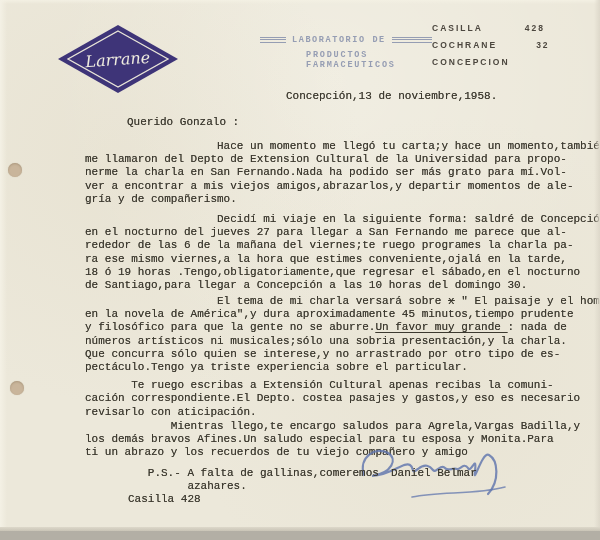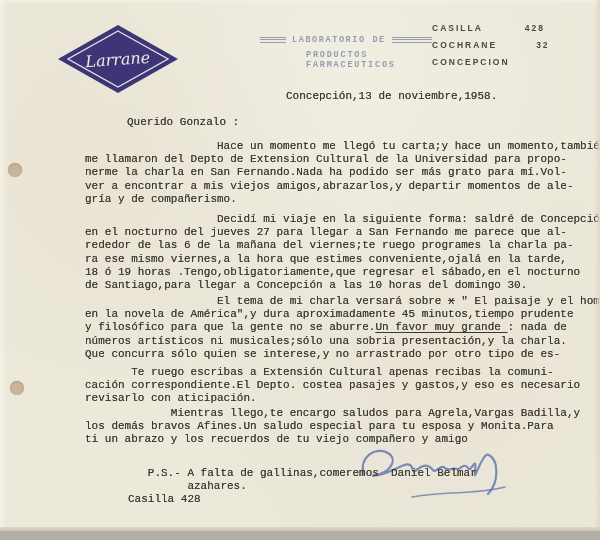--- a/index.html
+++ b/index.html
@@ -104,20 +104,21 @@
         <div class="typed line">ra ese mismo viernes,a la hora que estimes conveniente,ojalá en la tarde,</div>
         <div class="typed line">18 ó 19 horas .Tengo,obligatoriamente,que regresar el sábado,en el nocturno</div>
         <div class="typed line">de Santiago,para llegar a Concepción a las 10 horas del domingo 30.</div>
       </div>
       <div class="para p3">
         <div class="typed line"><span>                    El tema de mi charla versará sobre </span><span class="strike">x</span><span> " El paisaje y el hombre</span></div>
         <div class="typed line">en la novela de América",y dura aproximadamente 45 minutos,tiempo prudente</div>
         <div class="typed line"><span>y filosófico para que la gente no se aburre.</span><span class="u">Un favor muy grande </span><span>: nada de</span></div>
         <div class="typed line">números artísticos ni musicales;sólo una sobria presentación,y la charla.</div>
         <div class="typed line">Que concurra sólo quien se interese,y no arrastrado por otro tipo de es-</div>
+        <div class="typed line">pectáculo.Tengo ya triste experiencia sobre el particular.</div>
       </div>
       <div class="para p4">
         <div class="typed line">       Te ruego escribas a Extensión Cultural apenas recibas la comuni-</div>
         <div class="typed line">cación correspondiente.El Depto. costea pasajes y gastos,y eso es necesario</div>
         <div class="typed line">revisarlo con aticipación.</div>
       </div>
       <div class="para p5">
         <div class="typed line">             Mientras llego,te encargo saludos para Agrela,Vargas Badilla,y</div>
         <div class="typed line">los demás bravos Afines.Un saludo especial para tu esposa y Monita.Para</div>
         <div class="typed line">ti un abrazo y los recuerdos de tu viejo compañero y amigo</div>

